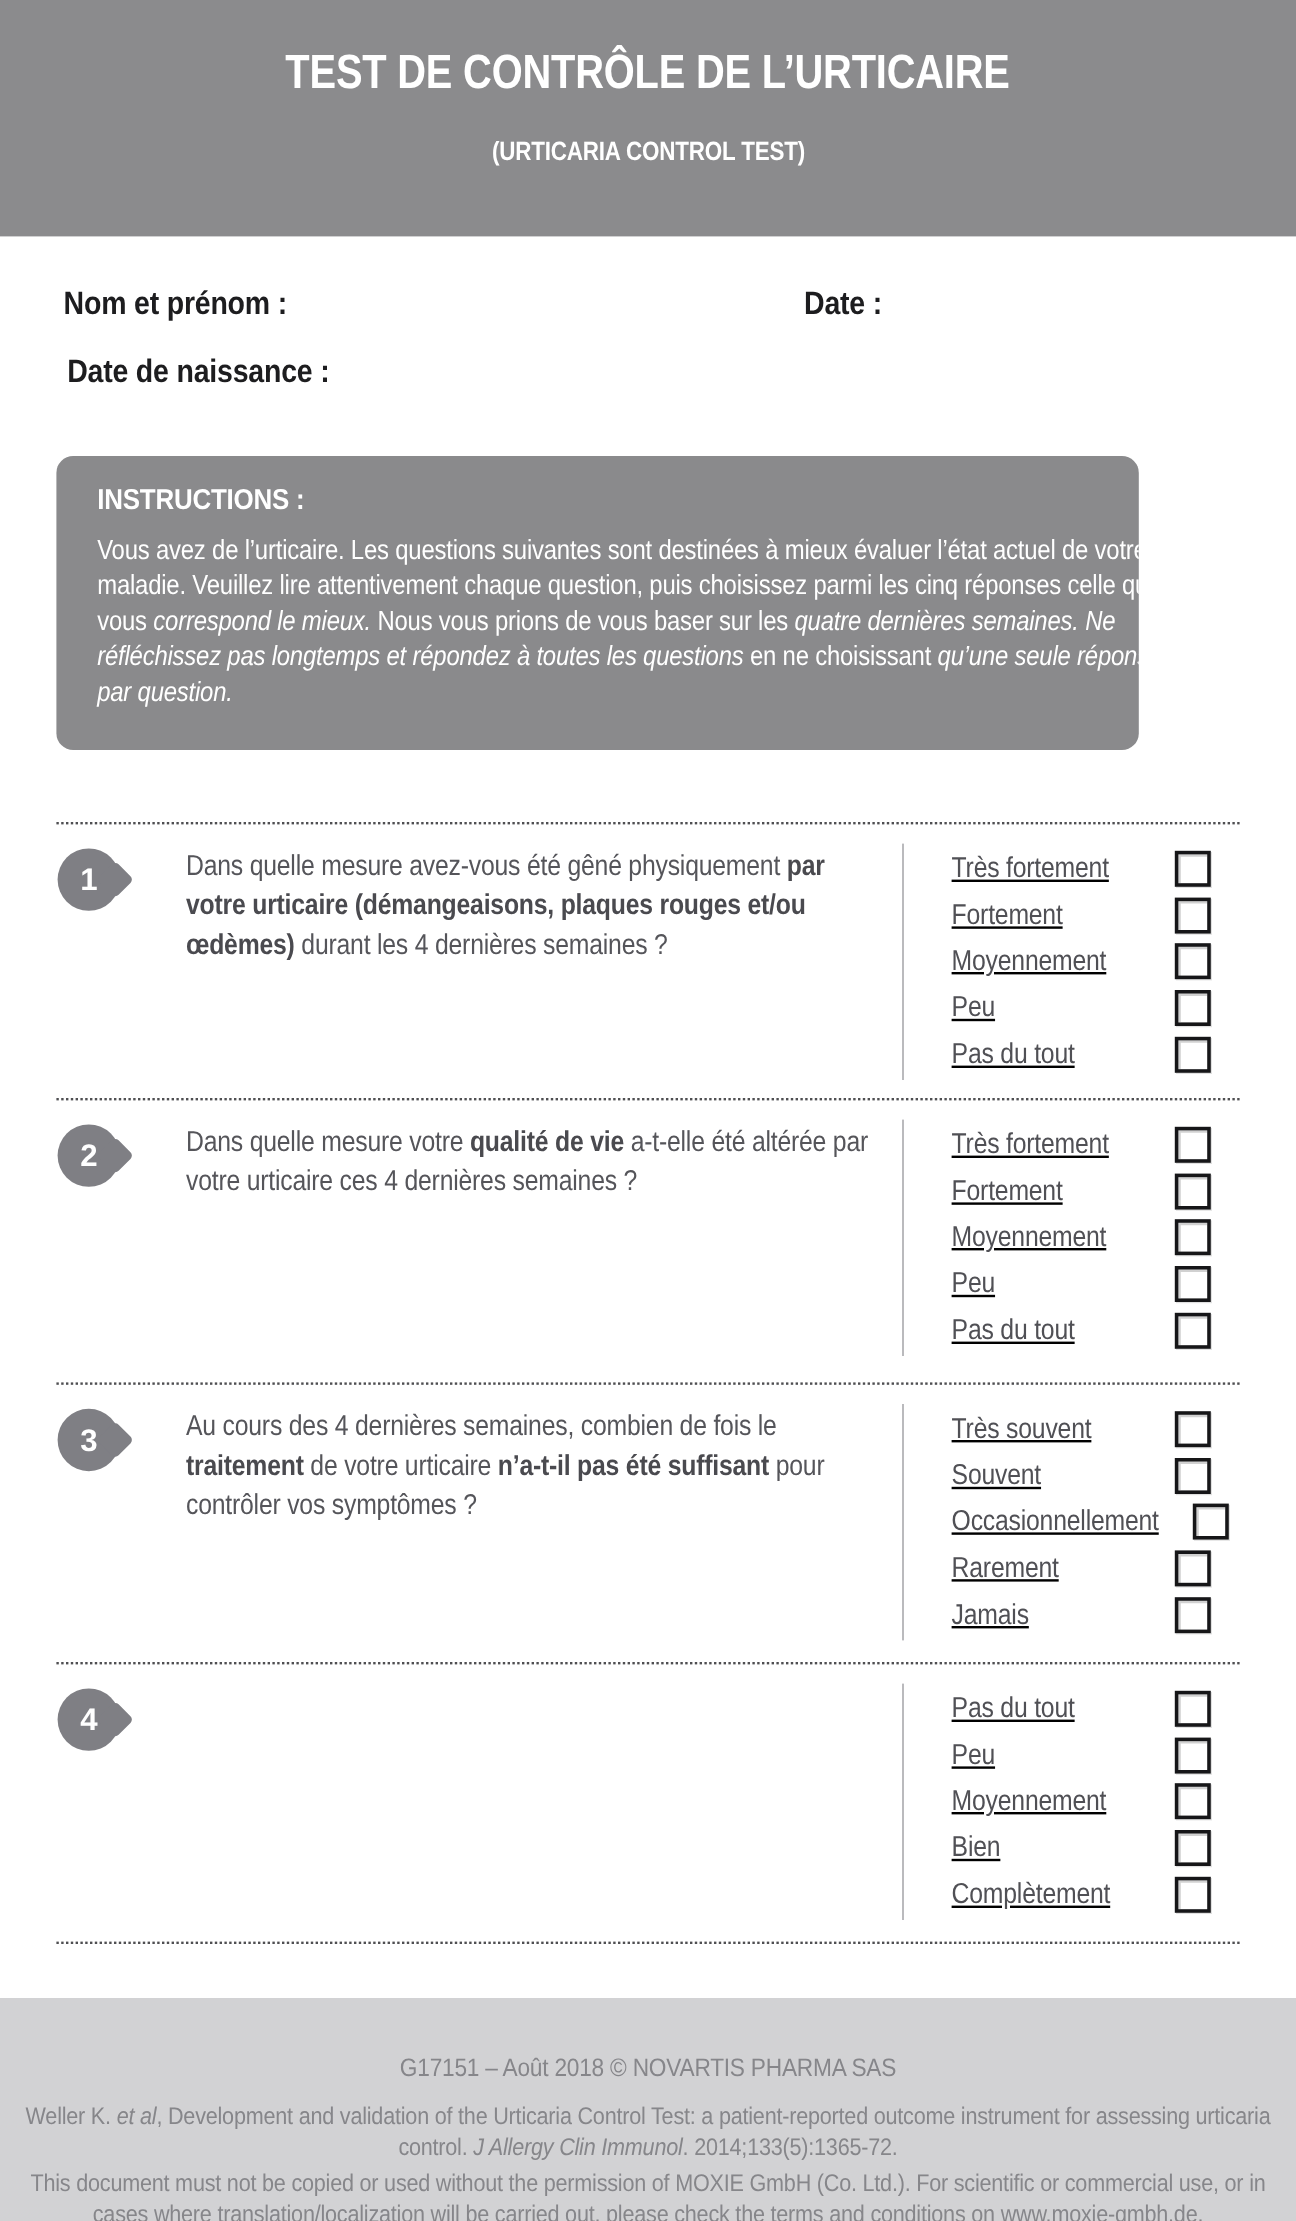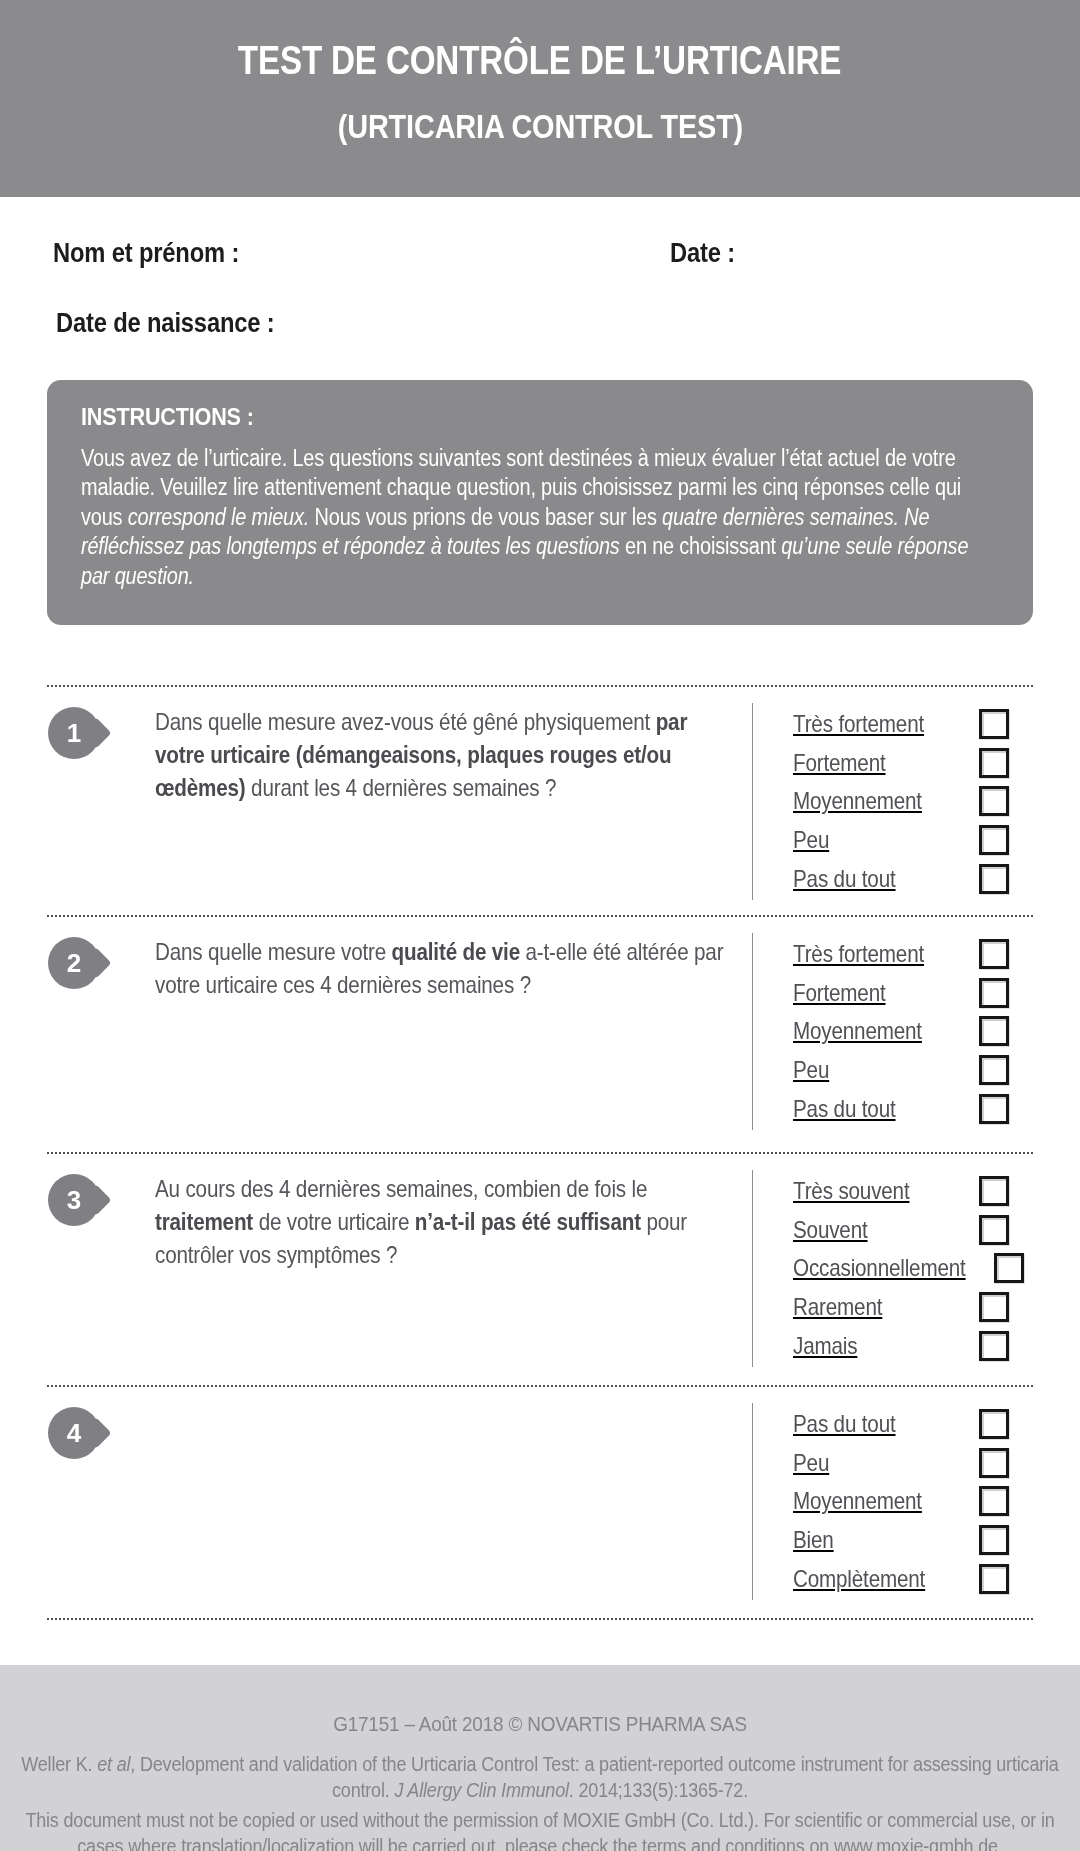--- a/index.html
+++ b/index.html
@@ -13,31 +13,31 @@
     width:1080px;height:1851px;position:relative;overflow:hidden;
     font-family:"Liberation Sans","DejaVu Sans",sans-serif;
     letter-spacing:-0.2px;
   }
   .page{position:absolute;inset:0;}
 
   
   .header{position:absolute;top:0;left:0;width:1080px;height:197px;background:var(--header-bg);text-align:center;}
   .title{position:absolute;top:34px;left:0;width:100%;font-size:40px;line-height:52px;font-weight:700;color:#fff;white-space:nowrap;}
   .title .cx{display:inline-block;transform:scaleX(.83);}
-  .subtitle{position:absolute;top:106px;left:0;width:100%;font-size:34px;line-height:40px;font-weight:700;color:#fff;white-space:nowrap;}
+  .subtitle{position:absolute;top:106px;left:0;width:100%;font-size:22px;line-height:40px;font-weight:700;color:#fff;white-space:nowrap;}
   .subtitle .cx{display:inline-block;transform:scaleX(.85);}
 
   
   .field-label{font-size:27px;font-weight:700;color:var(--text-dark);white-space:nowrap;display:inline-block;transform:scaleX(.88);transform-origin:0 50%;}
   .fields-row1{position:absolute;top:238px;left:53px;}
   .date-label{position:absolute;top:238px;left:670px;}
-  .fields-row2{position:absolute;top:308px;left:56px;}
-
-  
-  .instructions{position:absolute;top:380px;left:47px;width:986px;height:245px;background:var(--box-bg);border-radius:14px;padding:22px 34px;overflow:hidden;}
+  .fields-row2{position:absolute;top:294px;left:56px;}
+
+  
+  .instructions{position:absolute;top:380px;left:47px;width:902px;height:245px;background:var(--box-bg);border-radius:14px;padding:22px 34px;overflow:hidden;}
   .inst-heading{font-size:24px;line-height:30px;font-weight:700;color:#fff;white-space:nowrap;display:inline-block;transform:scaleX(.9);transform-origin:0 50%;}
   .inst-text{margin-top:12px;width:1060px;font-size:23px;line-height:29.4px;color:#fff;transform:scaleX(.866);transform-origin:0 0;}
   .inst-text .it{font-style:italic;}
 
   
   .question{position:absolute;left:47px;width:986px;border-top:2px dotted var(--dotted);padding-top:16px;display:flex;align-items:flex-start;overflow:hidden;}
   .question:nth-of-type(1){top:685px;height:230px;}
   .question:nth-of-type(2){top:915px;height:237px;}
   .question:nth-of-type(3){top:1152px;height:233px;}
   .question:nth-of-type(4){top:1385px;height:235px;}

